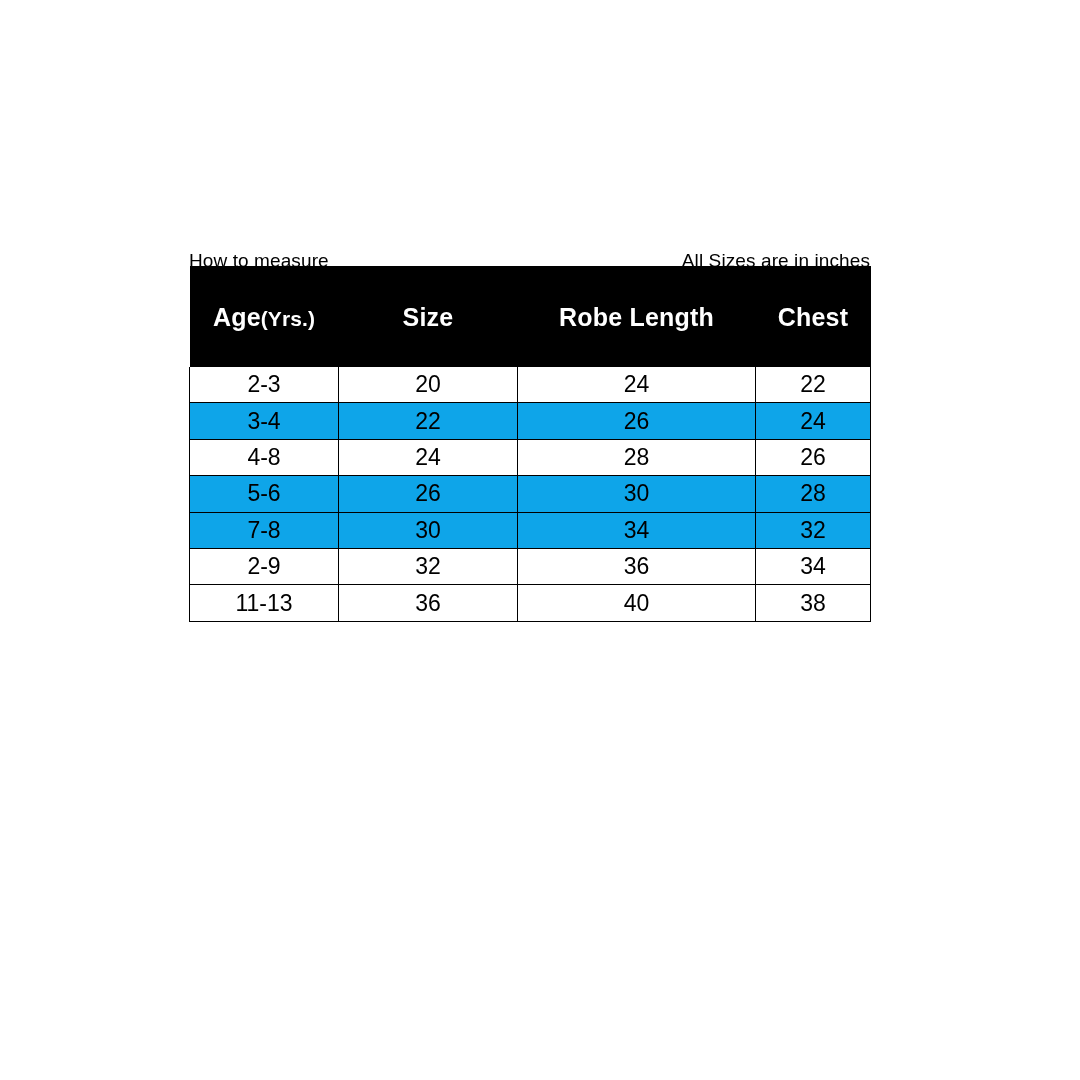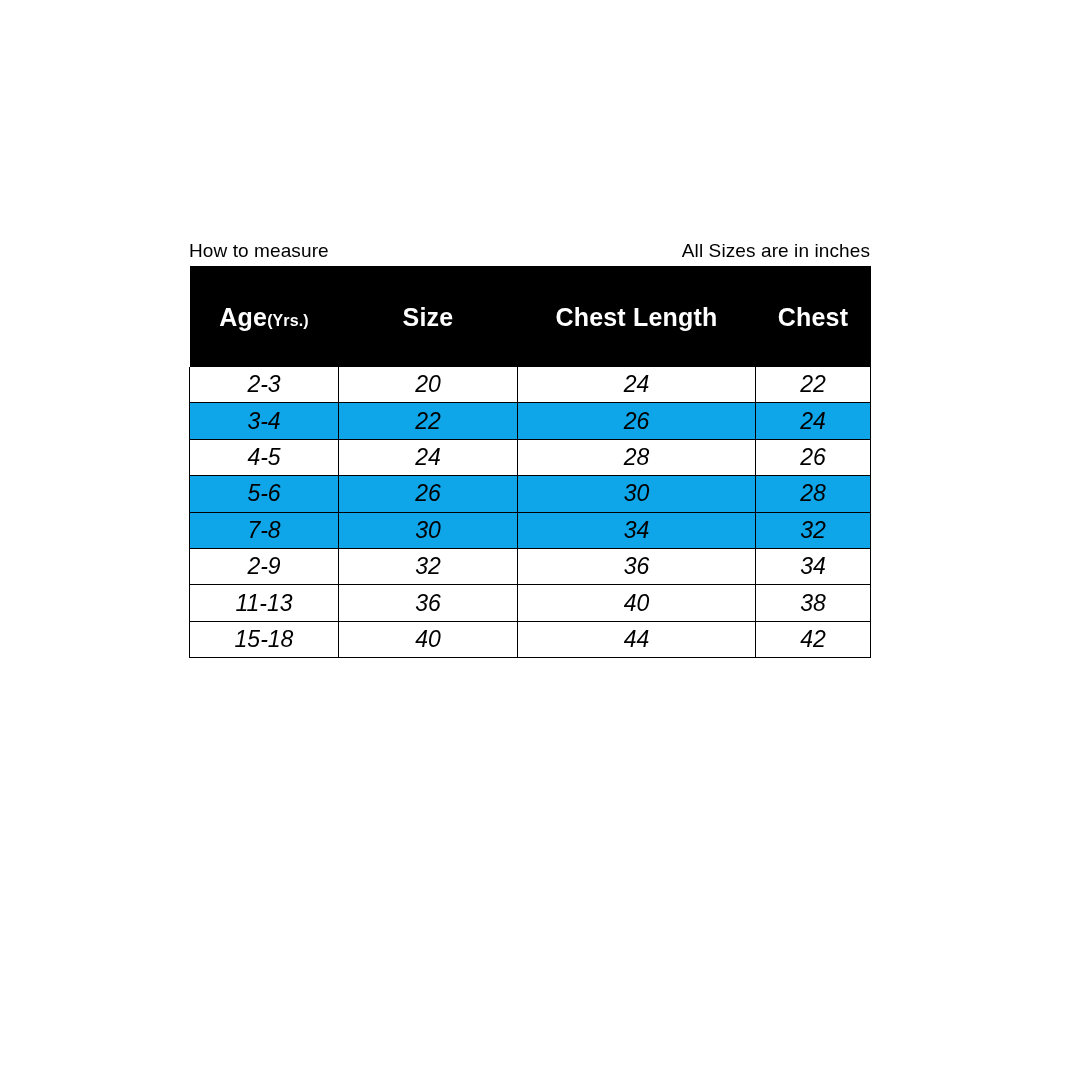--- a/index.html
+++ b/index.html
@@ -19,21 +19,21 @@
     width: 1080px;
     height: 1080px;
     background: #ffffff;
     overflow: hidden;
   }
 
   
   .caption-row {
     position: absolute;
     left: 189px;
-    top: 238px;
+    top: 248px;
     width: 681px;
     height: 26px;
     display: flex;
     align-items: center;
     justify-content: space-between;
     font-size: 19px;
     color: #000000;
     letter-spacing: 0.1px;
   }
   .caption-left  { text-align: left; }
@@ -66,21 +66,21 @@
     height: 101px;
     font-weight: bold;
     font-size: 25px;
     text-align: center;
     vertical-align: middle;
     padding: 0;
     border: none;
     letter-spacing: 0.2px;
   }
   thead th .sub {
-    font-size: 16px;
+    font-size: 21px;
     font-weight: bold;
     letter-spacing: 0.1px;
   }
   .hdr-inner {
     display: block;
     transform: translateY(1px);
   }
 
   
   tbody td {
@@ -89,21 +89,20 @@
     text-align: center;
     vertical-align: middle;
     font-size: 23px;
     color: #000000;
     background: #ffffff;
     border-left: 1.6px solid #000000;
     border-right: 1.6px solid #000000;
     border-top: 1.6px solid #000000;
     border-bottom: 1.6px solid #000000;
     line-height: 1;
-    font-style: italic;
   }
   tbody tr.alt td {
     background: #0ea5e9;
   }
   
   tbody tr td:first-child { border-left-width: 1.8px; }
   tbody tr td:last-child  { border-right-width: 1.8px; }
   tbody tr:first-child td { border-top: none; }
   tbody tr:last-child td  { border-bottom-width: 1.8px; }
 </style>
@@ -127,42 +126,42 @@
       </colgroup>
       <thead>
         <tr>
           <th>
             <span class="hdr-inner"><span>Age</span><span class="sub">(Yrs.)</span></span>
           </th>
           <th>
             <span class="hdr-inner">Size</span>
           </th>
           <th>
-            <span class="hdr-inner">Chest Length</span>
+            <span class="hdr-inner">Robe Length</span>
           </th>
           <th>
             <span class="hdr-inner">Chest</span>
           </th>
         </tr>
       </thead>
       <tbody id="chart-body">
           <tr>
             <td>2-3</td>
             <td>20</td>
             <td>24</td>
             <td>22</td>
           </tr>
           <tr class="alt">
             <td>3-4</td>
             <td>22</td>
             <td>26</td>
             <td>24</td>
           </tr>
           <tr>
-            <td>4-5</td>
+            <td>4-8</td>
             <td>24</td>
             <td>28</td>
             <td>26</td>
           </tr>
           <tr class="alt">
             <td>5-6</td>
             <td>26</td>
             <td>30</td>
             <td>28</td>
           </tr>
@@ -177,23 +176,17 @@
             <td>32</td>
             <td>36</td>
             <td>34</td>
           </tr>
           <tr>
             <td>11-13</td>
             <td>36</td>
             <td>40</td>
             <td>38</td>
           </tr>
-          <tr>
-            <td>15-18</td>
-            <td>40</td>
-            <td>44</td>
-            <td>42</td>
-          </tr>
         </tbody>
     </table>
   </div>
 
 </div>
 
 </body></html>

